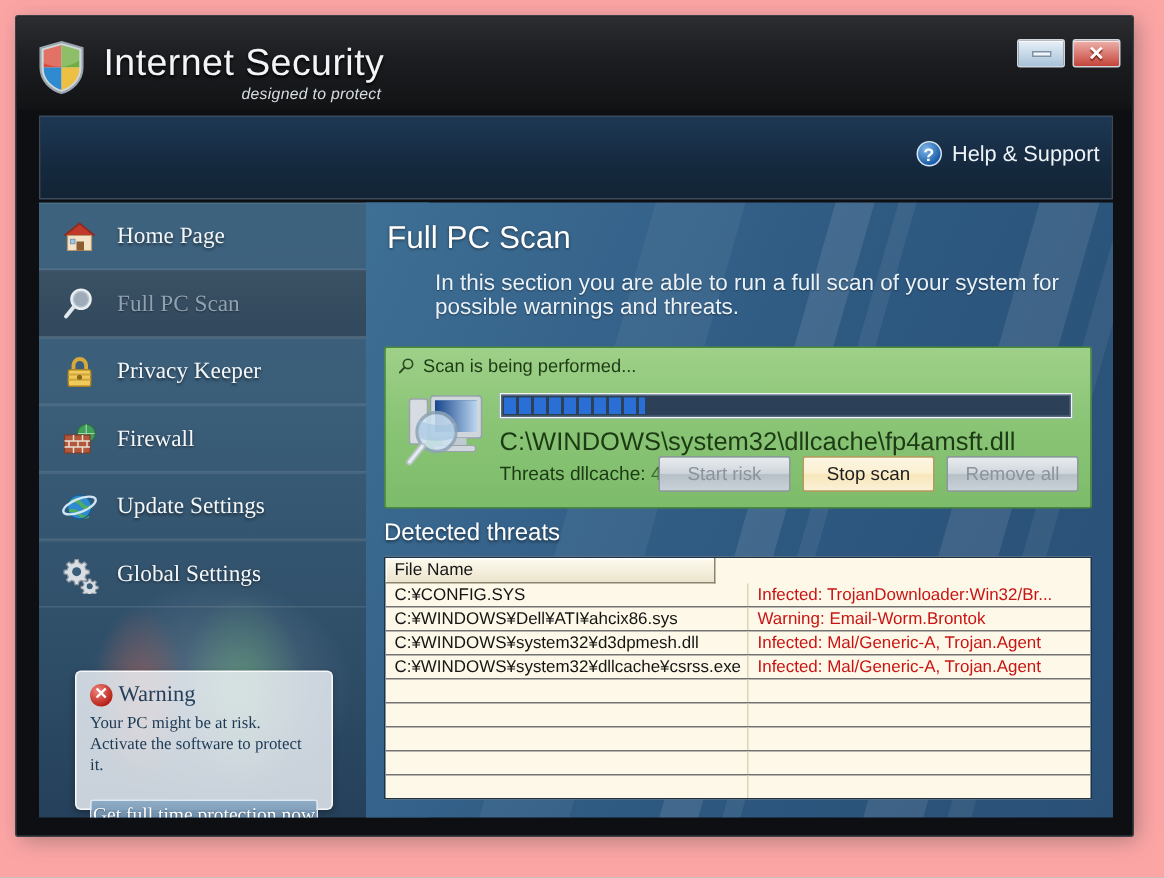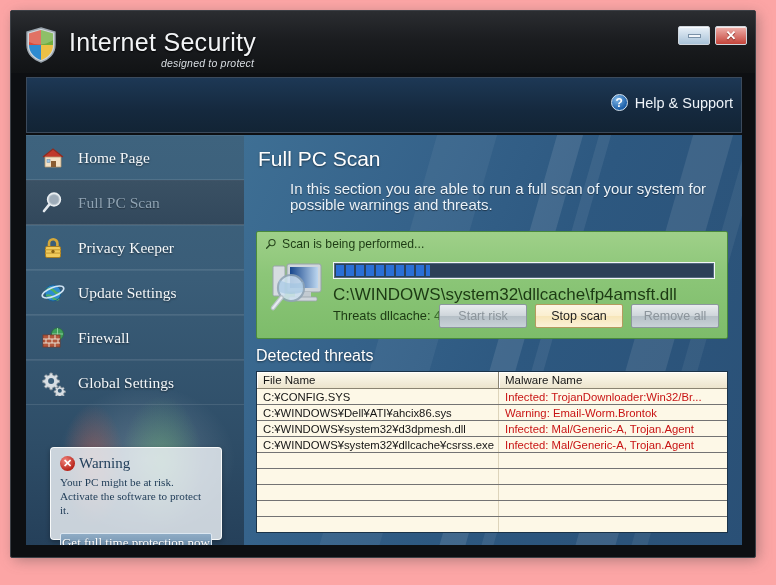--- a/index.html
+++ b/index.html
@@ -224,21 +224,21 @@
   }
   .thead { display: flex; height: 17px; }
   .th {
     background: linear-gradient(180deg,#fdfaee,#ece4cd);
     border-right: 1px solid #8a8372;
     border-bottom: 1px solid #8a8372;
     box-shadow: inset 1px 1px 0 #ffffff;
     font-size: 11.5px; color: #161616;
     display: flex; align-items: center; padding-left: 6px;
   }
-  .th.c1 { width: 242px; }
+  .th.c1 { width: 220px; }
   .th.c2 { flex: 1; border-right: none; }
   .trow { display: flex; height: 16px; border-bottom: 1px solid #737373; }
   .td { font-size: 11.3px; display: flex; align-items: center; padding-left: 6px;
         overflow: hidden; white-space: nowrap; }
   .td.c1 { width: 242px; color: #141414; border-right: 1px solid #ddd4bb; }
   .td.c2 { flex: 1; color: #c81414; font-weight: normal; }
 </style>
 </head>
 <body>
 
@@ -322,42 +322,42 @@
               <rect x="5.5" y="17.4" width="15" height="1.4" fill="#cfa63c"></rect>
               <circle cx="13" cy="16.5" r="1.7" fill="#8a6516"></circle>
             </svg>
           </span>
           <span>Privacy Keeper</span>
         </div>
 
         <div class="side-item">
           <span class="side-ico">
             <svg width="26" height="26" viewBox="0 0 26 26">
-              <circle cx="13" cy="13" r="8" fill="#2e8bd0"></circle>
-              <path d="M6 10 Q11 7 14 11 Q17 15 21 13" fill="none" stroke="#4fae5e" stroke-width="2.4"></path>
-              <path d="M5.5 16 Q10 14 13 18 Q16 21 19 19" fill="none" stroke="#4fae5e" stroke-width="2"></path>
-              <circle cx="13" cy="13" r="8" fill="none" stroke="#1b5e8f" stroke-width="1"></circle>
-              <ellipse cx="13" cy="12" rx="11.5" ry="4.4" fill="none" stroke="#cfe4f5" stroke-width="1.6" transform="rotate(-22 13 12)"></ellipse>
-            </svg>
-          </span>
-          <span>Update Settings</span>
-        </div>
-
-        <div class="side-item">
-          <span class="side-ico">
-            <svg width="26" height="26" viewBox="0 0 26 26">
               <circle cx="17.5" cy="9" r="6" fill="#3f9e5a"></circle>
               <circle cx="17.5" cy="9" r="6" fill="none" stroke="#2c6f40" stroke-width=".8"></circle>
               <path d="M12 9 H23 M17.5 3 V15" stroke="#9fd9b0" stroke-width=".8" fill="none"></path>
               <rect x="3" y="10" width="17" height="12" fill="#b3573c" stroke="#7c3b28" stroke-width=".8"></rect>
               <path d="M3 14 H20 M3 18 H20" stroke="#e8ded0" stroke-width="1"></path>
               <path d="M9 10 V14 M15 10 V14 M6 14 V18 M12 14 V18 M18 14 V18 M9 18 V22 M15 18 V22" stroke="#e8ded0" stroke-width="1"></path>
             </svg>
           </span>
           <span>Firewall</span>
+        </div>
+
+        <div class="side-item">
+          <span class="side-ico">
+            <svg width="26" height="26" viewBox="0 0 26 26">
+              <circle cx="13" cy="13" r="8" fill="#2e8bd0"></circle>
+              <path d="M6 10 Q11 7 14 11 Q17 15 21 13" fill="none" stroke="#4fae5e" stroke-width="2.4"></path>
+              <path d="M5.5 16 Q10 14 13 18 Q16 21 19 19" fill="none" stroke="#4fae5e" stroke-width="2"></path>
+              <circle cx="13" cy="13" r="8" fill="none" stroke="#1b5e8f" stroke-width="1"></circle>
+              <ellipse cx="13" cy="12" rx="11.5" ry="4.4" fill="none" stroke="#cfe4f5" stroke-width="1.6" transform="rotate(-22 13 12)"></ellipse>
+            </svg>
+          </span>
+          <span>Update Settings</span>
         </div>
 
         <div class="side-item">
           <span class="side-ico">
             <svg width="26" height="26" viewBox="0 0 26 26">
               <g fill="#d8dee3" stroke="#8b959d" stroke-width=".8">
                 <path d="M10 3 l2.2 0 .5 2.1 1.8 .75 1.8-1.2 1.55 1.55-1.2 1.8 .75 1.8 2.1 .5 0 2.2-2.1 .5-.75 1.8 1.2 1.8-1.55 1.55-1.8-1.2-1.8 .75-.5 2.1-2.2 0-.5-2.1-1.8-.75-1.8 1.2-1.55-1.55 1.2-1.8-.75-1.8-2.1-.5 0-2.2 2.1-.5 .75-1.8-1.2-1.8 1.55-1.55 1.8 1.2 1.8-.75z"></path>
               </g>
               <circle cx="11.1" cy="11.1" r="3" fill="#3a5d78"></circle>
               <g fill="#d8dee3" stroke="#8b959d" stroke-width=".7">
@@ -438,21 +438,20 @@
             <div class="sbtn active">Stop scan</div>
             <div class="sbtn disabled">Remove all</div>
           </div>
         </div>
 
         <div class="dt-title">Detected threats</div>
 
         <div class="table">
           <div class="thead">
             <div class="th c1">File Name</div>
-            <div class="th c2">Malware Name</div>
           </div>
 
           <div class="trow">
             <div class="td c1">C:¥CONFIG.SYS</div>
             <div class="td c2">Infected: TrojanDownloader:Win32/Br...</div>
           </div>
           <div class="trow">
             <div class="td c1">C:¥WINDOWS¥Dell¥ATI¥ahcix86.sys</div>
             <div class="td c2">Warning: Email-Worm.Brontok</div>
           </div>

